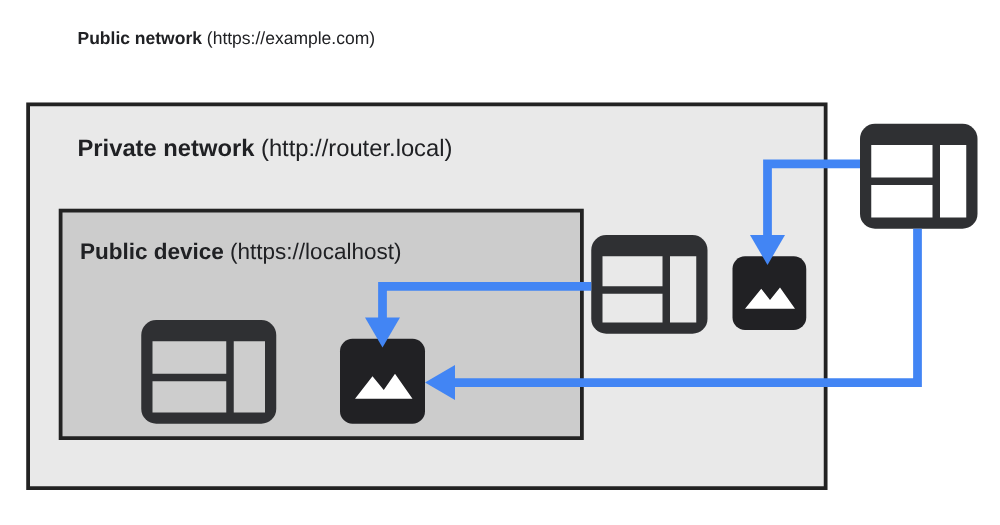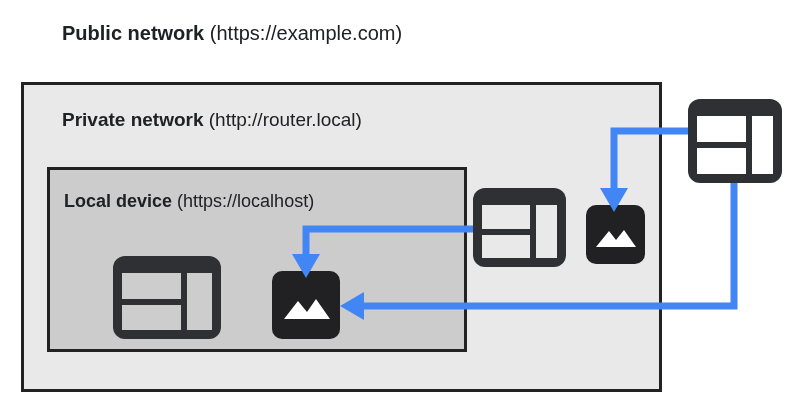--- a/index.html
+++ b/index.html
@@ -21,21 +21,21 @@
     position: absolute;
     white-space: nowrap;
     line-height: 1;
   }
   .title .strong { font-weight: 700; }
   .title .plain  { font-weight: 400; }
 
   #public-title {
     left: 62px;
     top: 23px;
-    font-size: 20px;
+    font-size: 14px;
   }
   #private-title {
     left: 62px;
     top: 110px;
     font-size: 19px;
   }
   #local-title {
     left: 64px;
     top: 192px;
     font-size: 18px;
@@ -121,21 +121,21 @@
   <span class="strong">Public network</span>
   <span class="plain">(https://example.com)</span>
 </div>
 
 <div class="title" id="private-title">
   <span class="strong">Private network</span>
   <span class="plain">(http://router.local)</span>
 </div>
 
 <div class="title" id="local-title">
-  <span class="strong">Local device</span>
+  <span class="strong">Public device</span>
   <span class="plain">(https://localhost)</span>
 </div>
 
 <div class="icon window-icon on-darkgray" style="left:113px; top:256px; width:108px; height:83px;">
   <div class="col-left">
     <div class="pane"></div>
     <div class="pane"></div>
   </div>
   <div class="col-right">
     <div class="pane"></div>

